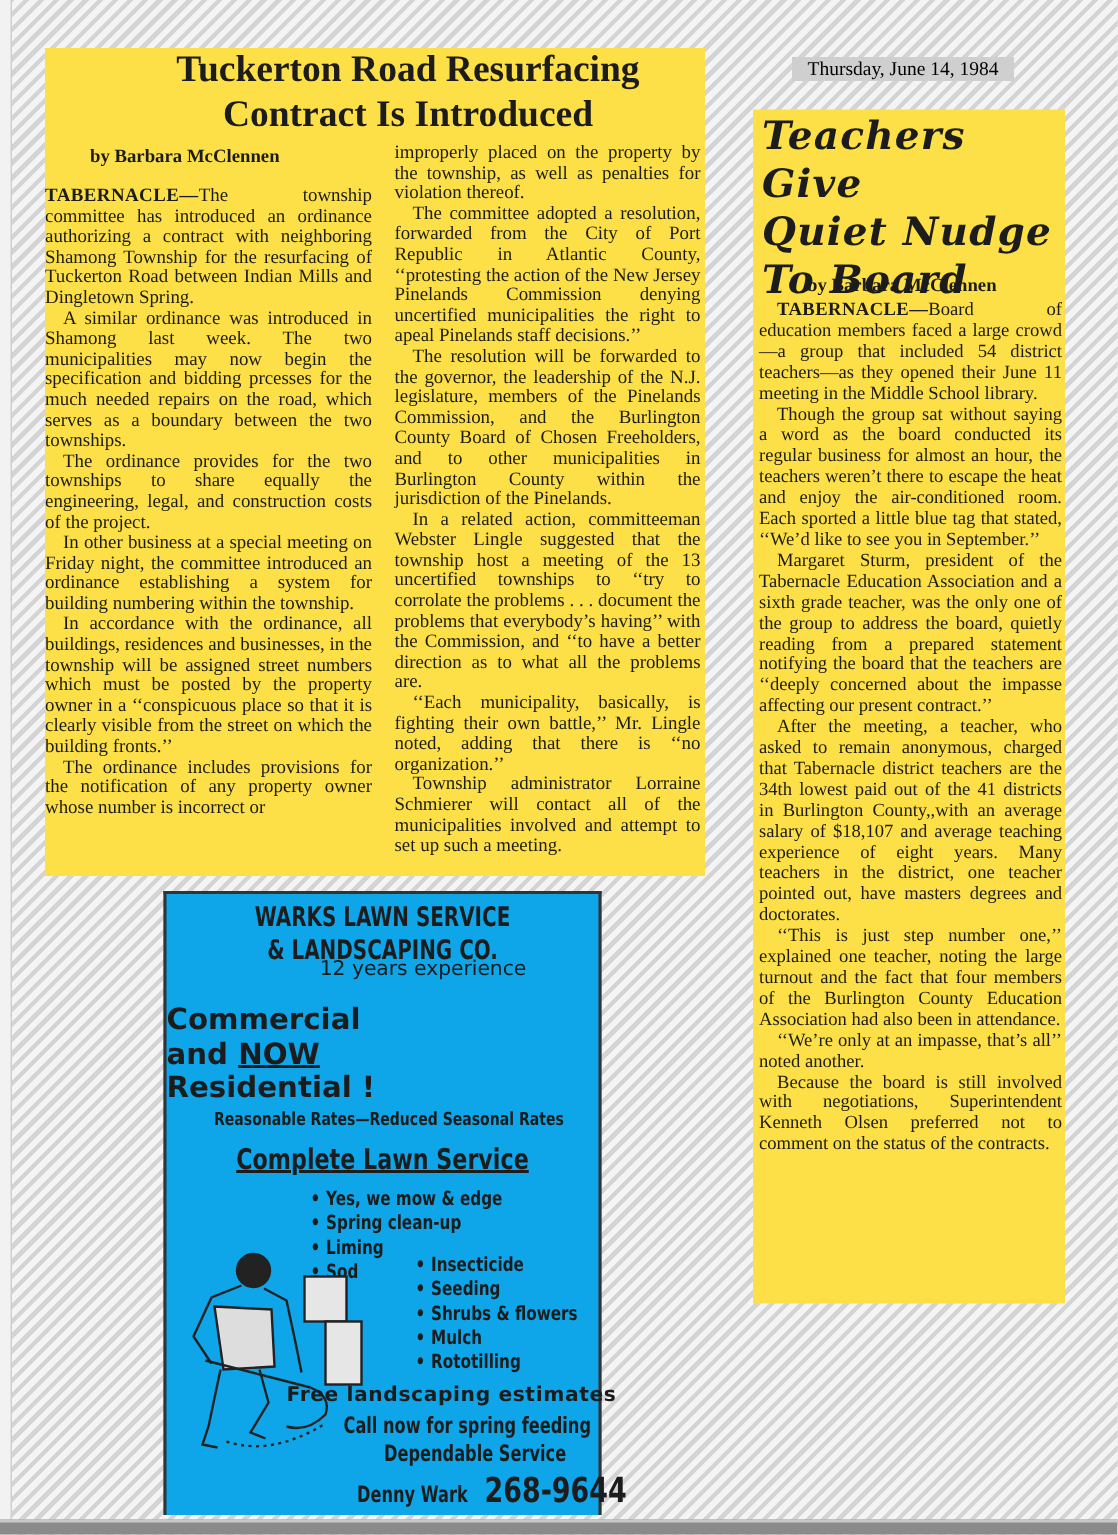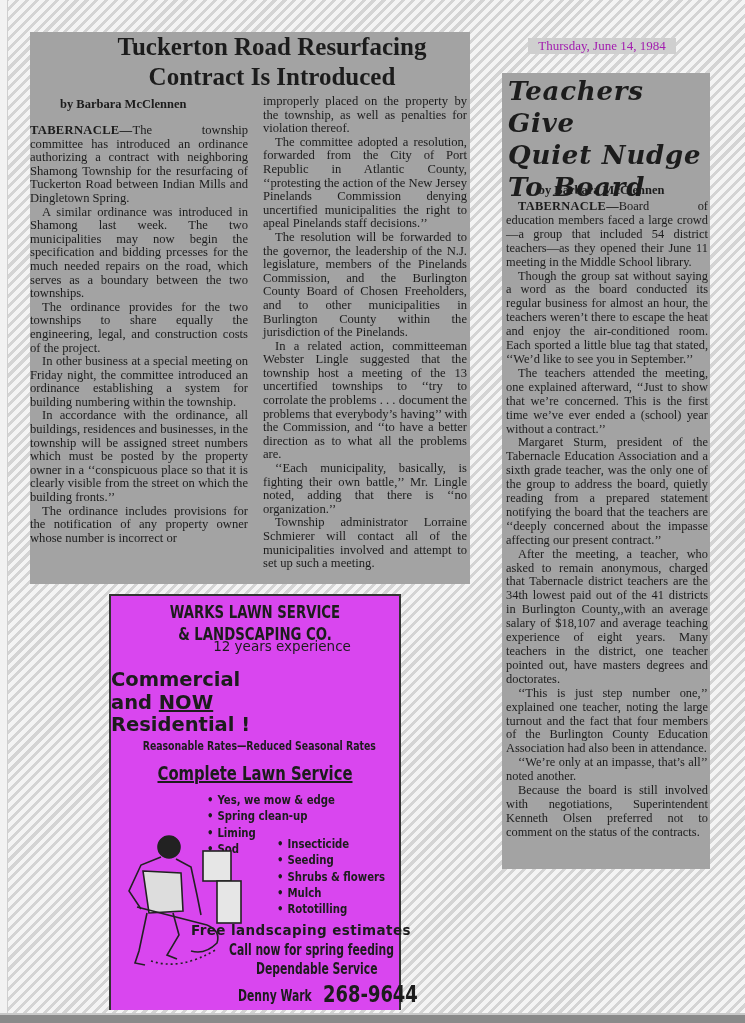--- a/index.html
+++ b/index.html
@@ -4,38 +4,38 @@
 <style>
   html, body { margin: 0; padding: 0; }
   body {
     width: 745px; height: 1023px; position: relative; overflow: hidden;
     background-color: #e9e9e9;
     background-image: repeating-linear-gradient(135deg, #f4f4f4 0px, #f4f4f4 4px, #d4d4d4 4px, #d4d4d4 7px);
     font-family: "Liberation Serif", serif; color: #1c1c1c;
   }
   .page-edge-left { position: absolute; left: 0; top: 0; width: 7px; height: 1023px; background: #f2f2f2; border-right: 1px solid #cfcfcf; }
   .page-edge-bottom { position: absolute; left: 0; top: 1013px; width: 745px; height: 10px; background: #8a8a8a; border-top: 2px solid #c8c8c8; }
-  .clip { position: absolute; background: #a3a3a3; }
+  .clip { position: absolute; background: #fde047; }
   .clip1 { left: 30px; top: 32px; width: 440px; height: 552px; }
   .clip1 .headline { position: absolute; left: 50px; top: 0px; width: 380px; font-weight: bold; font-size: 25px; line-height: 30px; text-align: left; padding-left: 2px; }
   .clip1 .headline div { text-align: center; }
   .byline { font-weight: bold; font-size: 12.5px; }
   .col { position: absolute; font-size: 12.6px; line-height: 13.6px; text-align: justify; }
   .col p { margin: 0; text-indent: 12px; }
   .col p.first { text-indent: 0; }
   .dateline { font-weight: bold; letter-spacing: 0.3px; }
   .c1 { left: 0px; top: 92px; width: 218px; }
   .c2 { left: 233px; top: 63px; width: 204px; }
   .byline1 { position: absolute; left: 30px; top: 65px; }
-  .date-strip { position: absolute; left: 528px; top: 38px; width: 148px; height: 16px; background: #cfcfcf; font-size: 13px; line-height: 16px; text-align: center; color: #a21caf; }
+  .date-strip { position: absolute; left: 528px; top: 38px; width: 148px; height: 16px; background: #cfcfcf; font-size: 13px; line-height: 16px; text-align: center; color: #000000; }
   .clip2 { left: 502px; top: 73px; width: 208px; height: 796px; }
   .clip2 .headline2 { position: absolute; left: 6px; top: 2px; font-family: "DejaVu Serif", serif; font-style: italic; font-weight: bold; font-size: 26px; line-height: 32px; letter-spacing: 0.8px; }
   .byline2 { position: absolute; left: 36px; top: 110px; }
   .c3 { left: 4px; top: 127px; width: 202px; font-size: 12.4px; line-height: 13.9px; }
-  .ad { position: absolute; left: 109px; top: 594px; width: 288px; height: 414px; background: #d946ef; border: 2px solid #333; border-bottom: none; font-family: "DejaVu Sans", sans-serif; }
+  .ad { position: absolute; left: 109px; top: 594px; width: 288px; height: 414px; background: #0ea5e9; border: 2px solid #333; border-bottom: none; font-family: "DejaVu Sans", sans-serif; }
   .ad .co { position: absolute; left: 0; width: 288px; text-align: center; font-family: "DejaVu Sans Condensed", "DejaVu Sans", sans-serif; font-weight: bold; font-size: 18px; line-height: 20px; transform: scaleX(0.82); }
   .ad .co1 { top: 6px; } .ad .co2 { top: 28px; }
   .ad .exp { position: absolute; top: 42px; width: 342px; text-align: center; font-size: 13.5px; }
   .ad .big { position: absolute; left: 0; width: 288px; text-align: left; font-weight: bold; font-size: 19.5px; line-height: 24px; }
   .ad .big1 { top: 72px; } .ad .big2 { top: 95px; } .ad .big3 { top: 117px; }
   .ad .now { text-decoration: underline; text-decoration-thickness: 2px; }
   .ad .rates { position: absolute; top: 143px; left: 0; width: 288px; text-align: center; font-weight: bold; font-size: 12px; transform: scaleX(0.78); white-space: nowrap; }
   .ad .cls { position: absolute; top: 166px; left: 0; width: 288px; text-align: center; font-weight: bold; font-size: 19px; text-decoration: underline; text-decoration-thickness: 2px; transform: scaleX(0.78); white-space: nowrap; }
   .ad ul { list-style: none; margin: 0; padding: 0; position: absolute; font-weight: bold; font-size: 13px; line-height: 16.3px; }
   .ad ul li { transform: scaleX(0.78); transform-origin: left; white-space: nowrap; }
@@ -83,21 +83,20 @@
 <div class="clip clip2">
   <div class="headline2">
     <div>Teachers Give</div>
     <div>Quiet Nudge</div>
     <div>To Board</div>
   </div>
   <div class="byline byline2">by Barbara McClennen</div>
   <div class="col c3">
     <p><span class="dateline">TABERNACLE—</span><span>Board of education members faced a large crowd—a group that included 54 district teachers—as they opened their June 11 meeting in the Middle School library.</span></p>
     <p>Though the group sat without saying a word as the board conducted its regular business for almost an hour, the teachers weren’t there to escape the heat and enjoy the air-conditioned room. Each sported a little blue tag that stated, ‘‘We’d like to see you in September.’’</p>
-    <p>The teachers attended the meeting, one explained afterward, ‘‘Just to show that we’re concerned. This is the first time we’ve ever ended a (school) year without a contract.’’</p>
     <p>Margaret Sturm, president of the Tabernacle Education Association and a sixth grade teacher, was the only one of the group to address the board, quietly reading from a prepared statement notifying the board that the teachers are ‘‘deeply concerned about the impasse affecting our present contract.’’</p>
     <p>After the meeting, a teacher, who asked to remain anonymous, charged that Tabernacle district teachers are the 34th lowest paid out of the 41 districts in Burlington County,,with an average salary of $18,107 and average teaching experience of eight years. Many teachers in the district, one teacher pointed out, have masters degrees and doctorates.</p>
     <p>‘‘This is just step number one,’’ explained one teacher, noting the large turnout and the fact that four members of the Burlington County Education Association had also been in attendance.</p>
     <p>‘‘We’re only at an impasse, that’s all’’ noted another.</p>
     <p>Because the board is still involved with negotiations, Superintendent Kenneth Olsen preferred not to comment on the status of the contracts.</p>
   </div>
 </div>
 
 <div class="ad">
   <div class="co co1">WARKS LAWN SERVICE</div>

